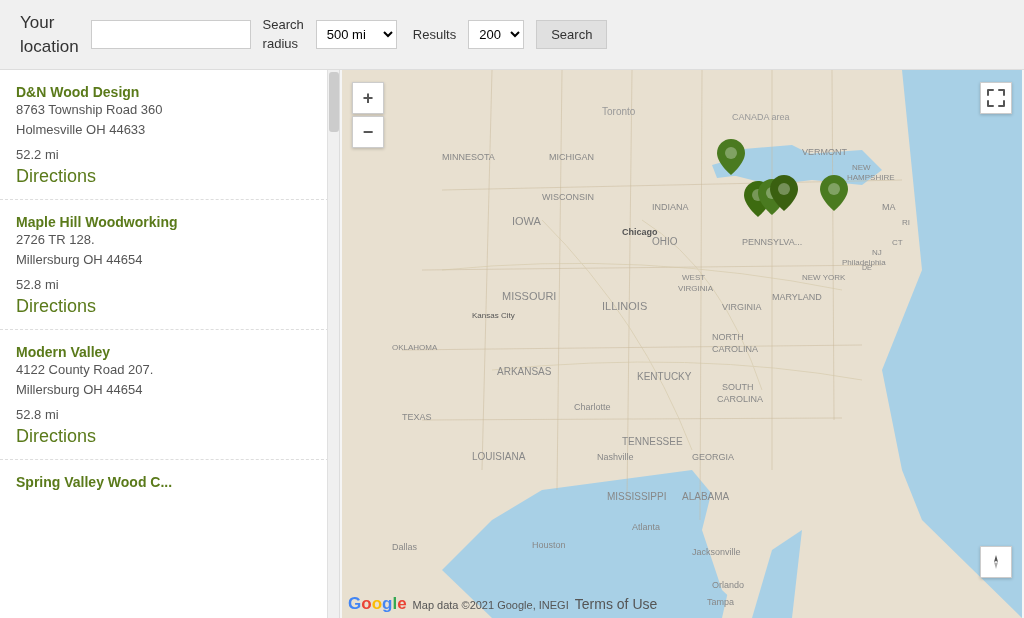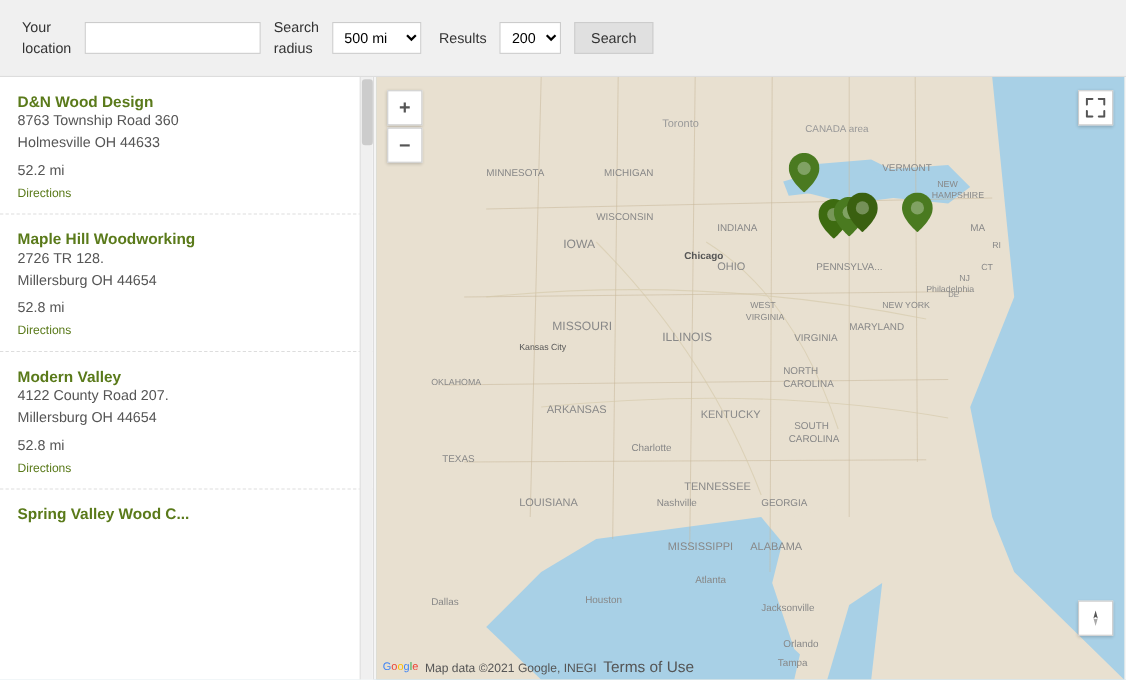--- a/index.html
+++ b/index.html
@@ -8,21 +8,21 @@
     .top-bar {
       background: #f0f0f0;
       border-bottom: 1px solid #ddd;
       padding: 10px 20px;
       display: flex;
       align-items: center;
       gap: 12px;
       min-height: 70px;
     }
     .top-bar-label {
-      font-size: 13px;
+      font-size: 17px;
       color: #333;
       line-height: 1.4;
     }
     .location-input {
       border: 1px solid #ccc;
       padding: 6px 8px;
       font-size: 13px;
       width: 160px;
       background: #fff;
     }
@@ -114,21 +114,21 @@
     }
 
     .result-distance {
       color: #555;
       font-size: 13px;
       margin-bottom: 4px;
     }
 
     .result-directions {
       color: #5a7a1a;
-      font-size: 11px;
+      font-size: 18px;
       cursor: pointer;
       text-decoration: none;
     }
 
     .map-container {
       flex: 1;
       position: relative;
       overflow: hidden;
     }
 
@@ -203,22 +203,22 @@
       bottom: 4px;
       left: 8px;
       font-size: 11px;
       color: #555;
       z-index: 10;
       display: flex;
       align-items: center;
       gap: 6px;
     }
     .google-logo {
-      font-size: 10px;
-      font-weight: normal;
+      font-size: 17px;
+      font-weight: bold;
       color: #555;
     }
     .google-logo span:nth-child(1) { color: #4285F4; }
     .google-logo span:nth-child(2) { color: #EA4335; }
     .google-logo span:nth-child(3) { color: #FBBC05; }
     .google-logo span:nth-child(4) { color: #4285F4; }
     .google-logo span:nth-child(5) { color: #34A853; }
     .google-logo span:nth-child(6) { color: #EA4335; }
 
     .map-attribution {

